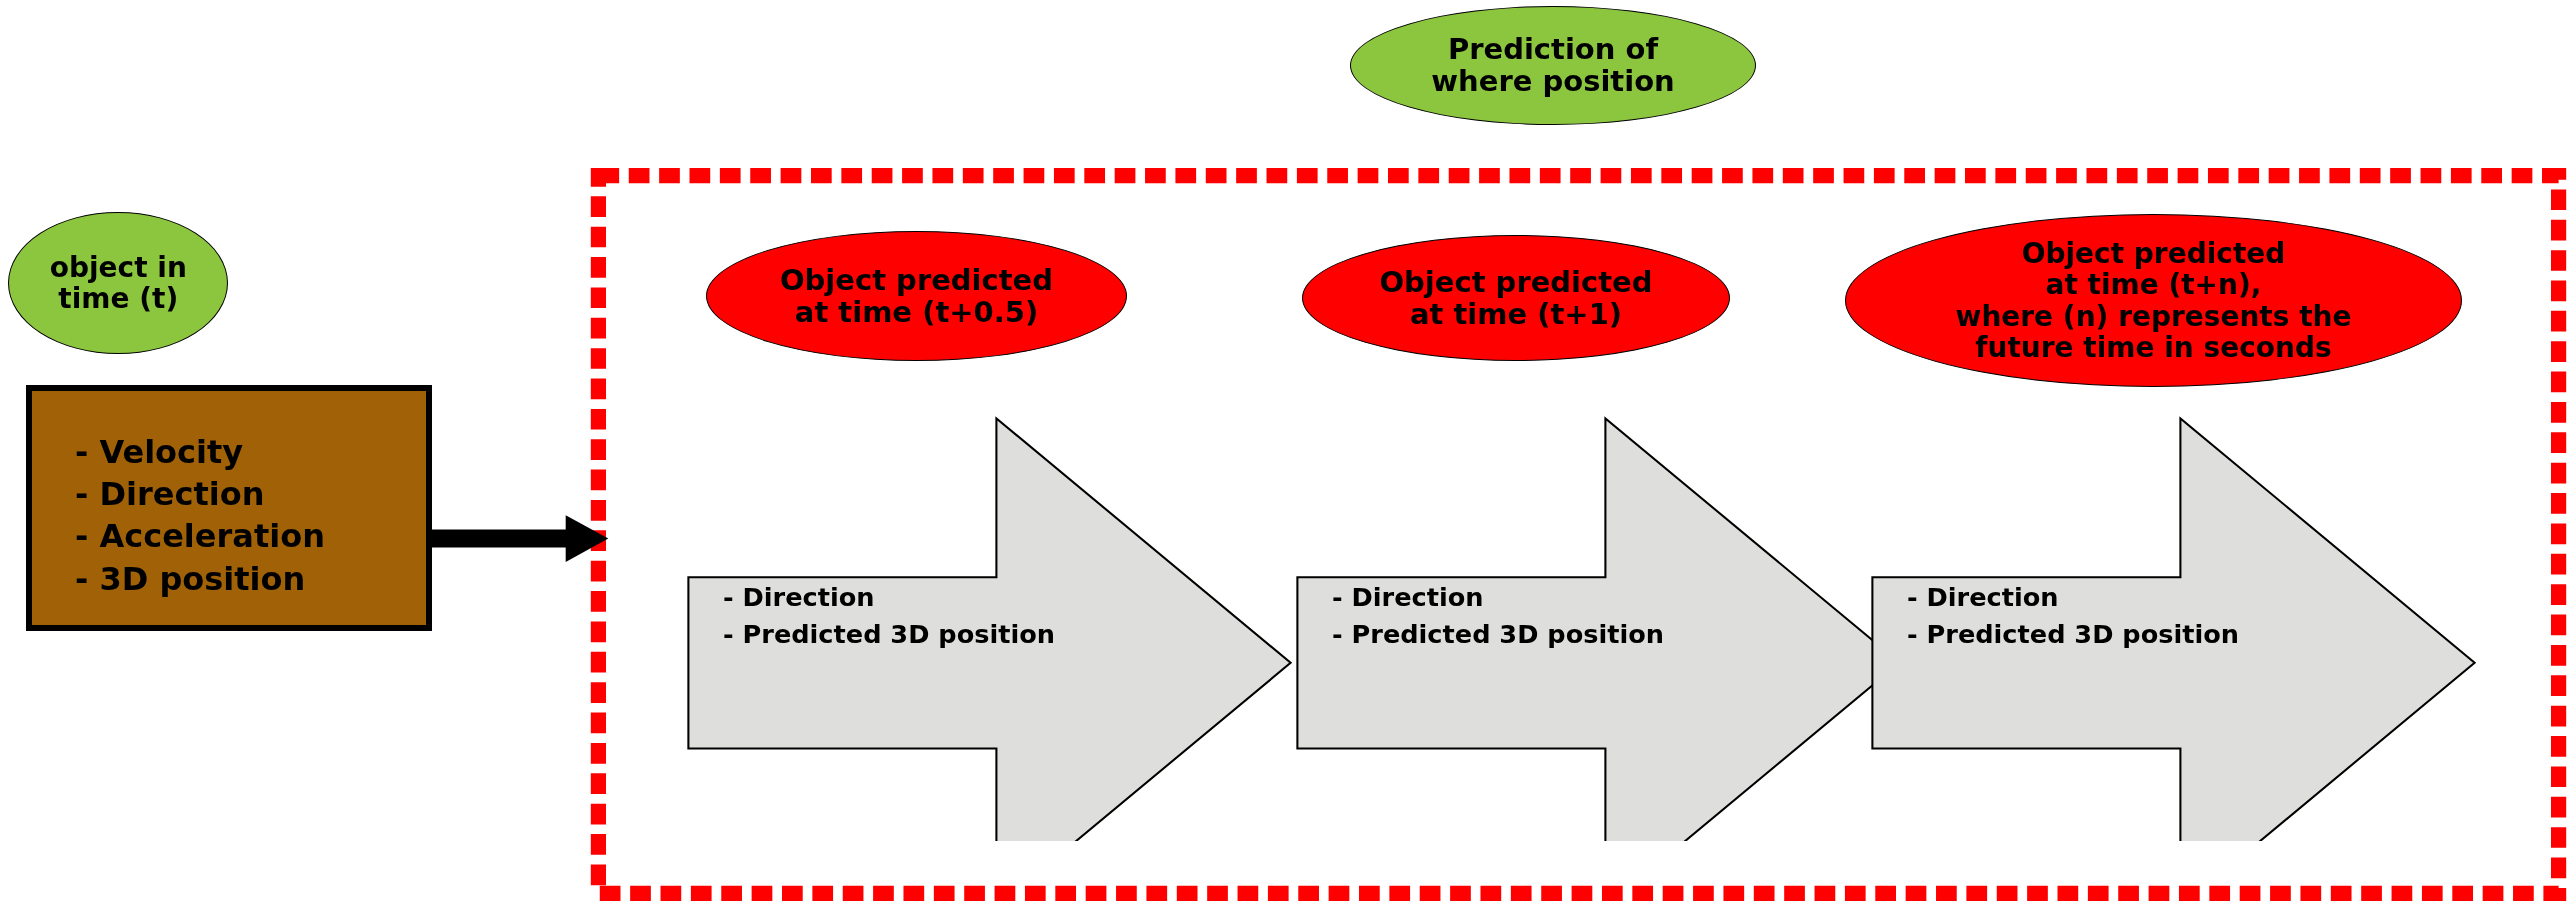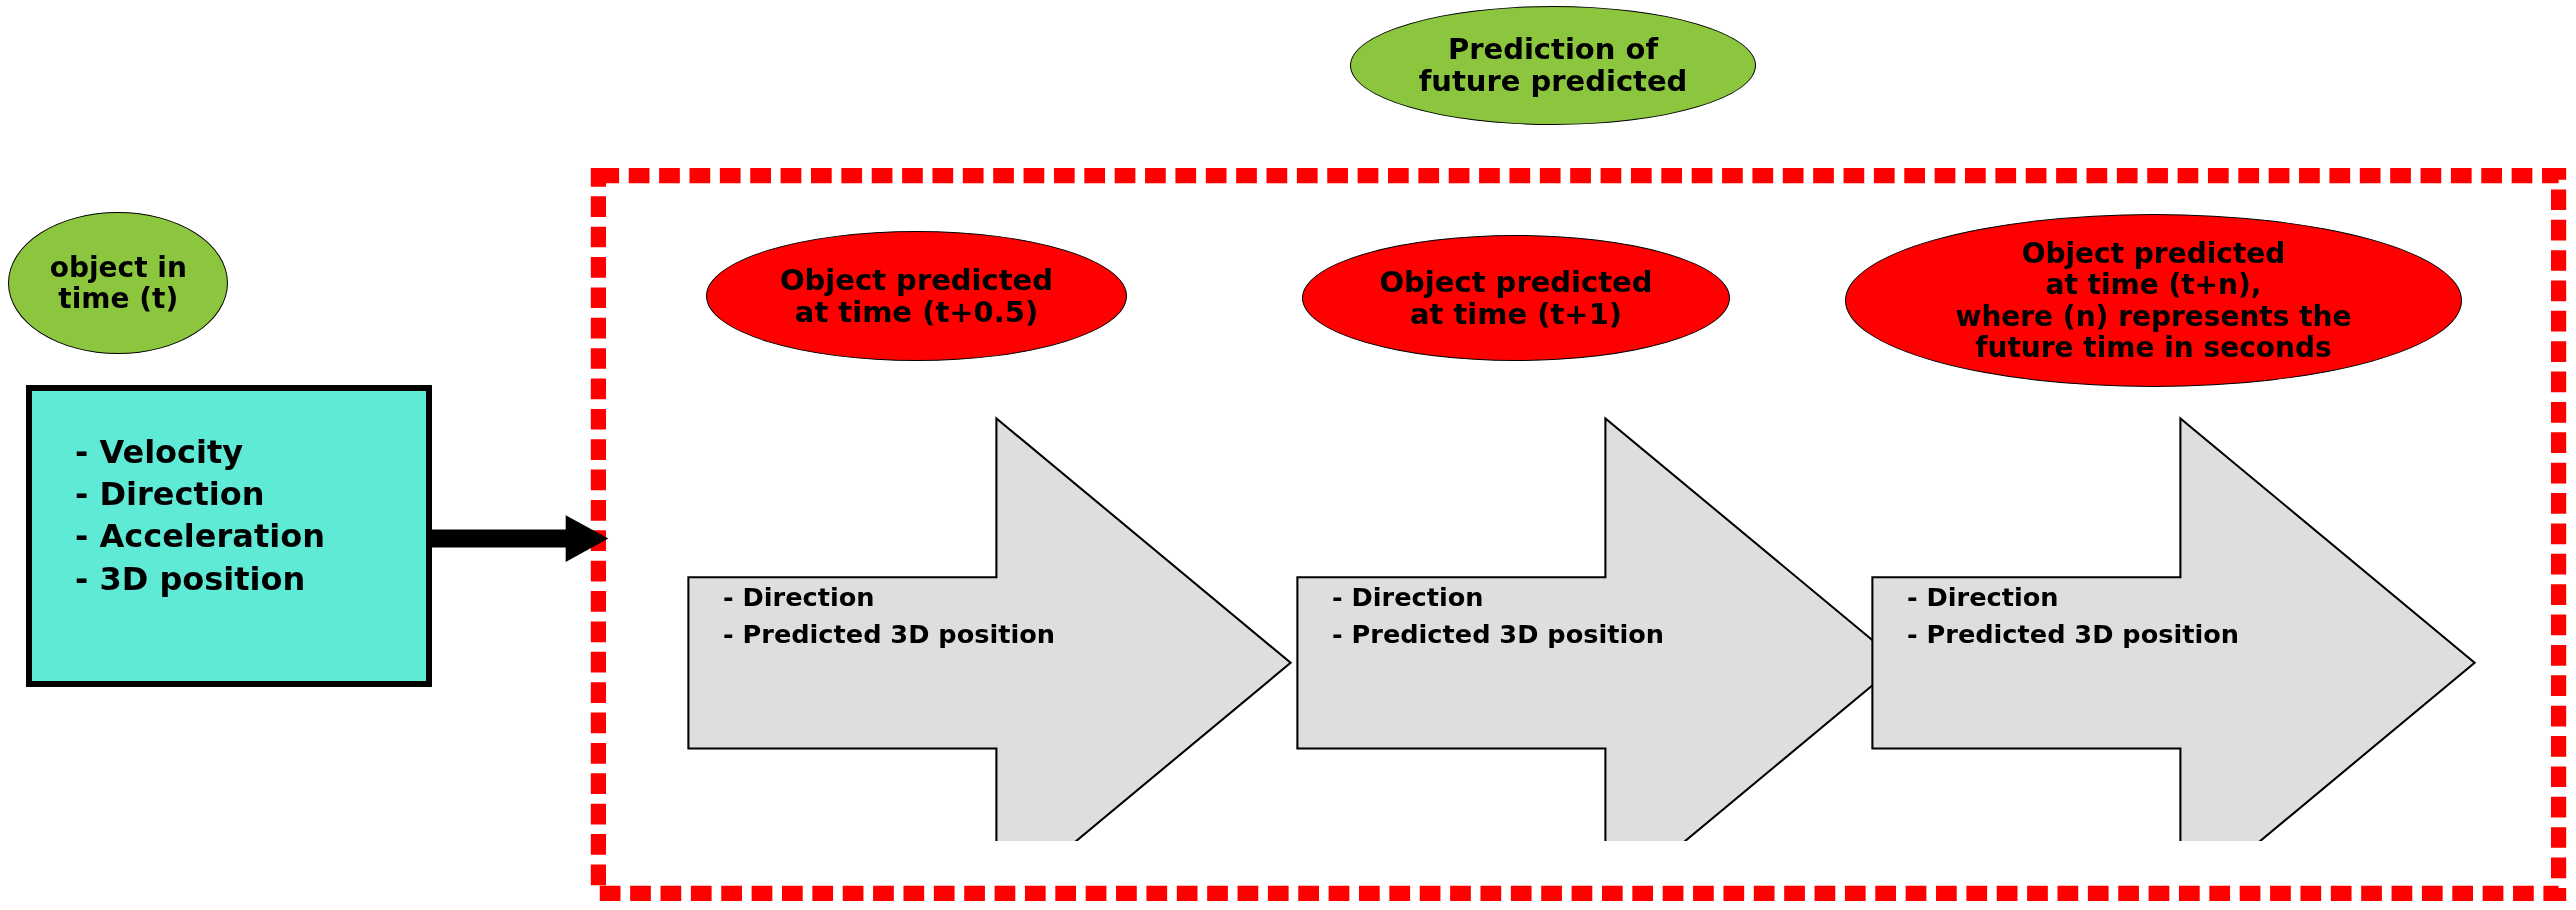--- a/index.html
+++ b/index.html
@@ -54,22 +54,22 @@
   }
   #ellipse-pred-3 {
     left: 1845px; top: 214px; width: 617px; height: 173px;
     font-size: 28px;
   }
 
   
   #attr-box {
     position: absolute;
     left: 26px;  top: 385px;
-    width: 406px; height: 302px;
-    background: #5eead4;
+    width: 406px; height: 246px;
+    background: #a16207;
     border: 6.2px solid #000000;
     box-sizing: border-box;
   }
   #attr-box .attr-list {
     position: absolute;
     left: 43px;  top: 40px;
     font-size: 32px;
     font-weight: bold;
     color: #000000;
     line-height: 1.32;
@@ -158,21 +158,21 @@
 - 3D position</div>
   </div>
 
   <div id="connector-arrow">
     <svg width="186" height="55" viewBox="0 0 270 80">
       <polygon points="0,27 200,27 200,6 262,40 200,74 200,53 0,53" fill="#000000"></polygon>
     </svg>
   </div>
 
   <div class="ellipse green" id="ellipse-prediction">Prediction of
-future predicted</div>
+where position</div>
 
   <div class="ellipse red" id="ellipse-pred-1">Object predicted
 at time (t+0.5)</div>
 
   <div class="ellipse red" id="ellipse-pred-2">Object predicted
 at time (t+1)</div>
 
   <div class="ellipse red" id="ellipse-pred-3">Object predicted
 at time (t+n),
 where (n) represents the

